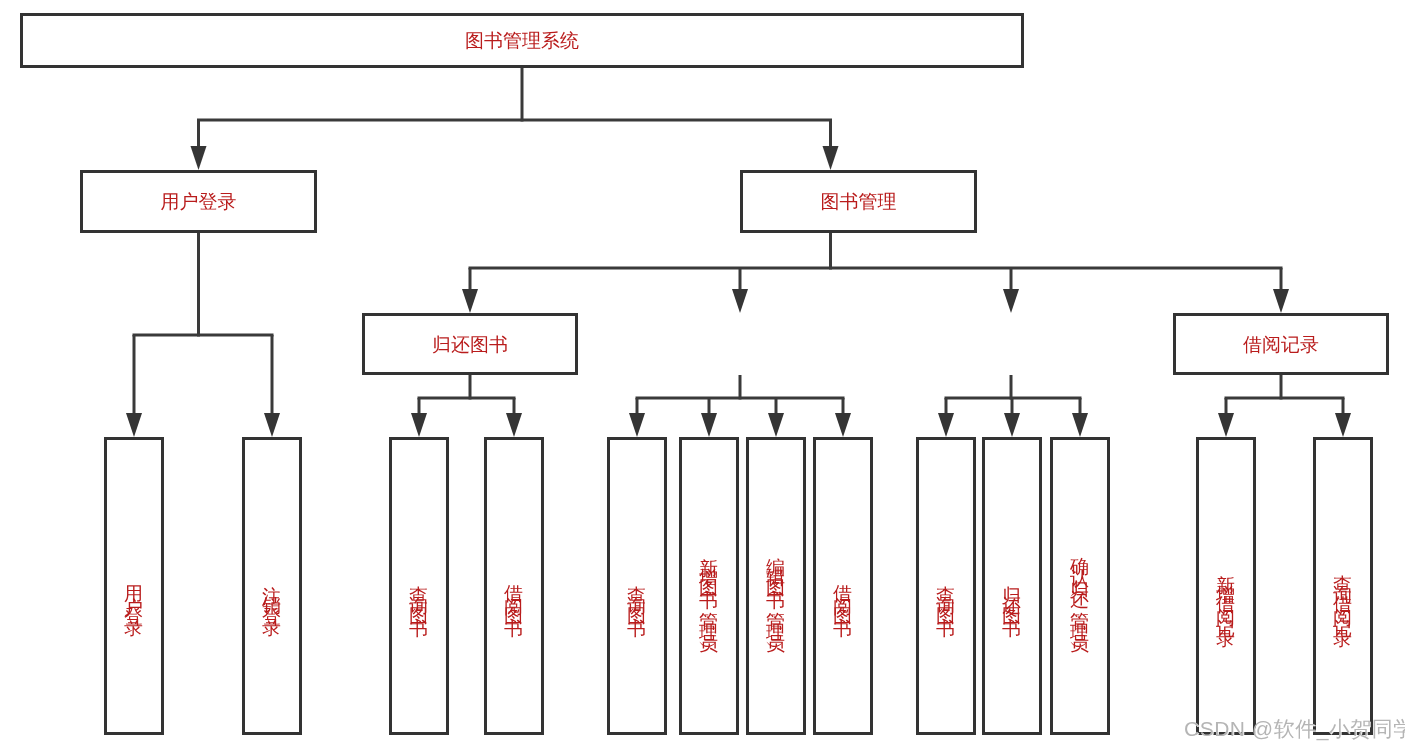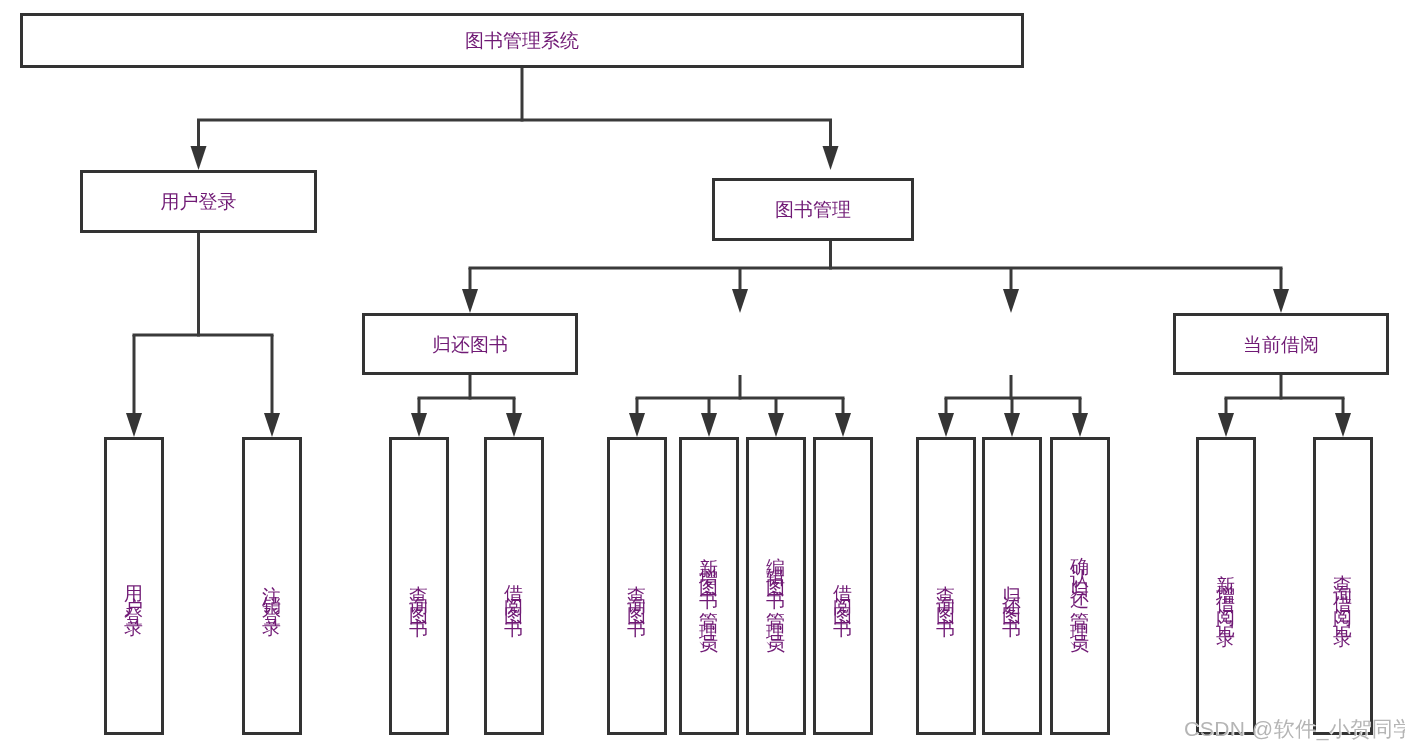--- a/index.html
+++ b/index.html
@@ -30,21 +30,21 @@
     stroke: none;
   }
   .node {
     position: absolute;
     box-sizing: border-box;
     border: 3px solid #333333;
     background: #ffffff;
     display: flex;
     align-items: center;
     justify-content: center;
-    color: #701a75;
+    color: #b91c1c;
     font-size: 19px;
     line-height: 1;
     text-align: center;
     z-index: 1;
   }
   .node-v {
     writing-mode: vertical-rl;
     text-orientation: mixed;
     letter-spacing: 11px;
     padding-top: 11px;
@@ -139,24 +139,24 @@
       <line x1="1226" y1="398" x2="1226" y2="415"></line>
       <polygon points="1218,413 1234,413 1226,437"></polygon>
       <line x1="1343" y1="398" x2="1343" y2="415"></line>
       <polygon points="1335,413 1351,413 1343,437"></polygon>
     </g>
   </svg>
 
   <div class="node" style="left:20px; top:13px; width:1004px; height:55px;">图书管理系统</div>
 
   <div class="node" style="left:80px; top:170px; width:237px; height:63px;">用户登录</div>
-  <div class="node" style="left:712px; top:170px; width:202px; height:63px;margin-top:8px;">图书管理</div>
+  <div class="node" style="left:740px; top:170px; width:237px; height:63px;">图书管理</div>
 
   <div class="node" style="left:362px; top:313px; width:216px; height:62px;">归还图书</div>
-  <div class="node" style="left:1173px; top:313px; width:216px; height:62px;">当前借阅</div>
+  <div class="node" style="left:1173px; top:313px; width:216px; height:62px;">借阅记录</div>
 
   <div class="node node-v" style="left:104px; top:437px; width:60px; height:298px;">用户登录</div>
   <div class="node node-v" style="left:242px; top:437px; width:60px; height:298px;">注销登录</div>
 
   <div class="node node-v" style="left:389px; top:437px; width:60px; height:298px;">查询图书</div>
   <div class="node node-v" style="left:484px; top:437px; width:60px; height:298px;">借阅图书</div>
 
   <div class="node node-v" style="left:607px; top:437px; width:60px; height:298px;">查询图书</div>
   <div class="node node-v" style="left:679px; top:437px; width:60px; height:298px;">新增图书（管理员）</div>
   <div class="node node-v" style="left:746px; top:437px; width:60px; height:298px;">编辑图书（管理员）</div>

